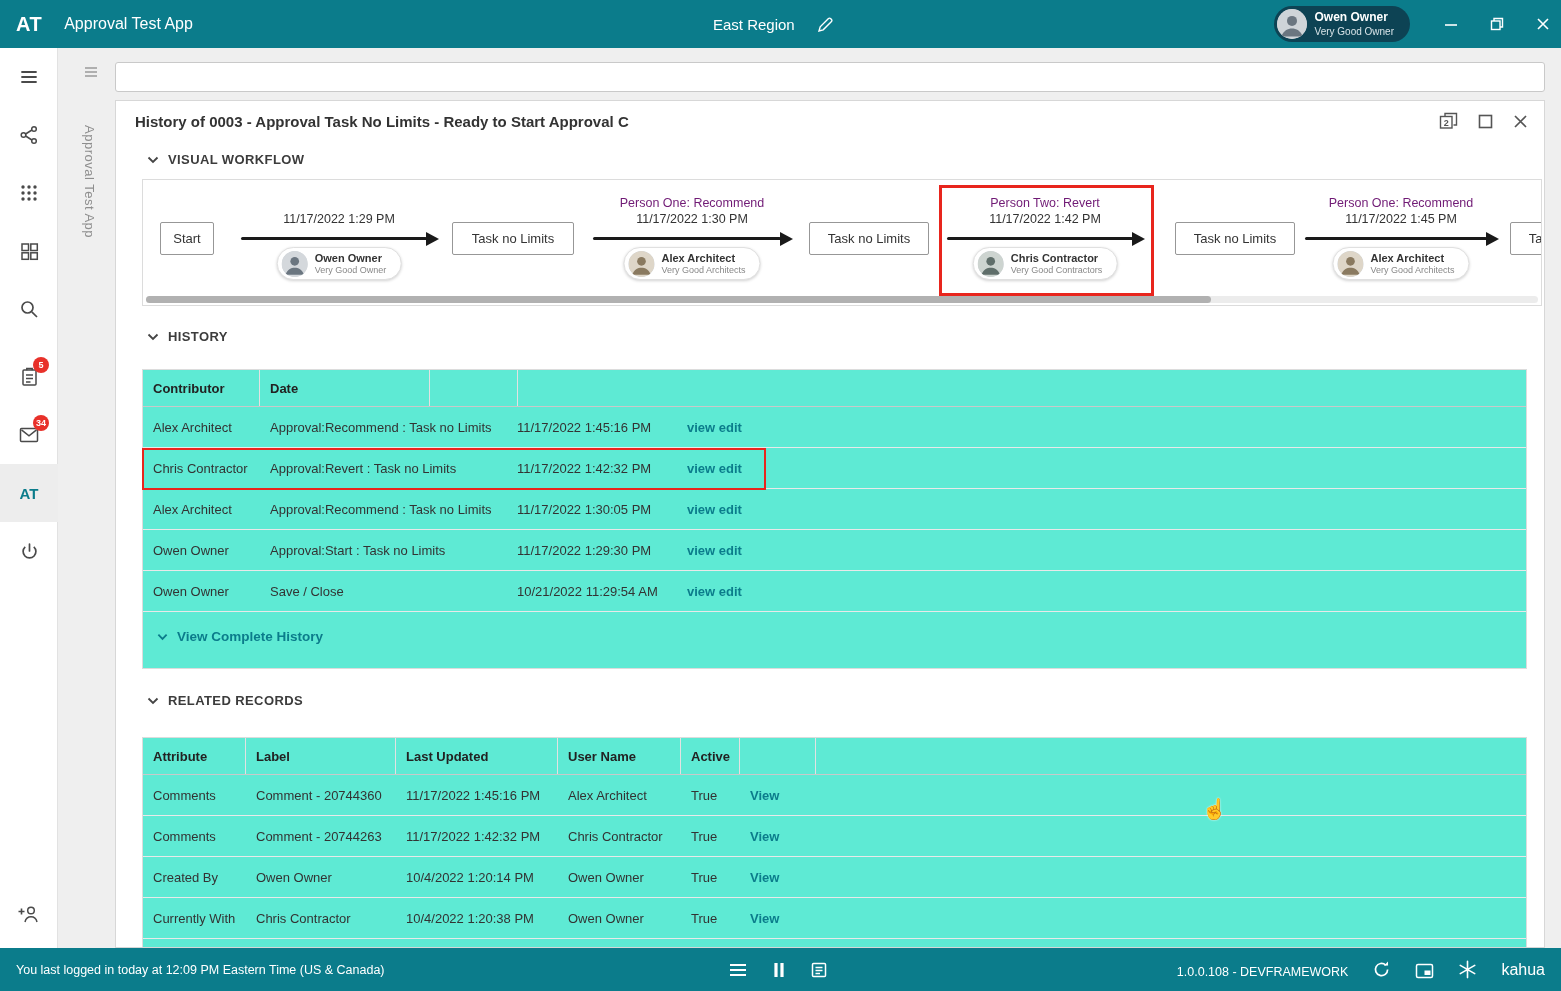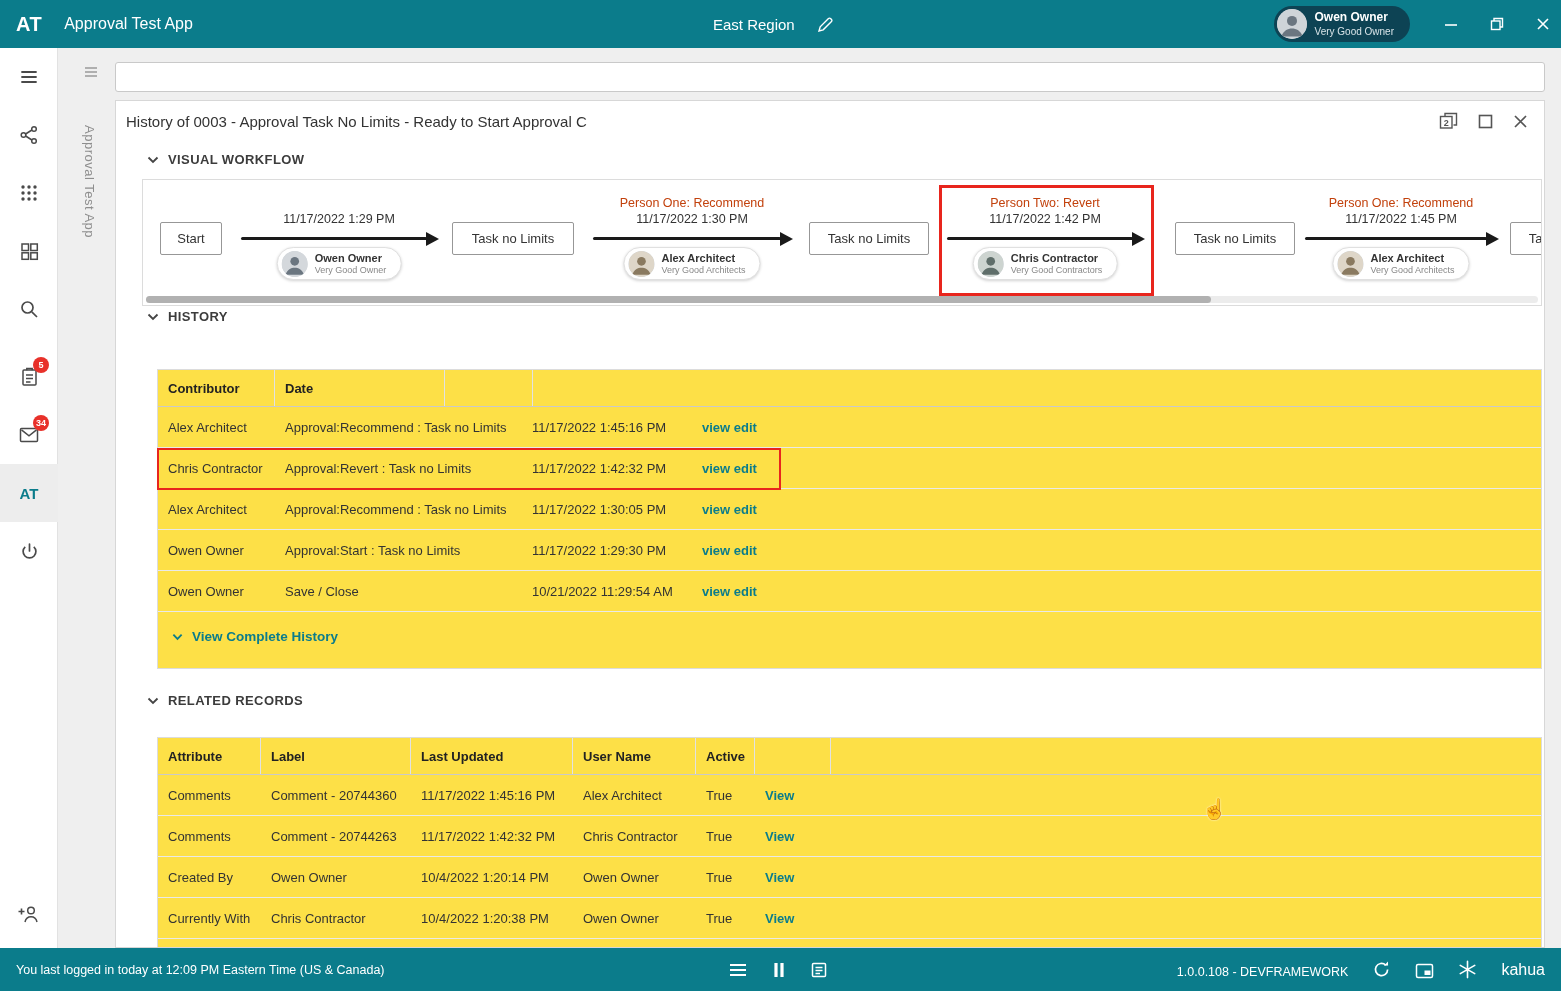--- a/index.html
+++ b/index.html
@@ -30,47 +30,47 @@
 
   
   .strip-grip{position:absolute;left:84px;top:66px;z-index:5}
   .strip-label{position:absolute;left:82px;top:125px;writing-mode:vertical-rl;font-size:13px;color:#8e8e8e;letter-spacing:.5px;z-index:5}
 
   
   .toolbar{position:absolute;left:115px;right:16px;top:62px;height:30px;background:#fff;border:1px solid #c9c9c9;border-radius:3px;z-index:4}
 
   
   .dialog{position:absolute;left:115px;right:16px;top:100px;bottom:43px;background:#fff;border:1px solid #d7d7d7;overflow:hidden;z-index:4}
-  .dialog-title{position:absolute;left:10px;top:12px;font-size:15px;font-weight:normal;color:#333}
+  .dialog-title{position:absolute;left:19px;top:12px;font-size:15px;font-weight:bold;color:#333}
   .dialog-icons{position:absolute;right:16px;top:11px;display:flex;gap:20px;align-items:center}
   .dlg-icon{cursor:pointer}
 
   .section-label{position:absolute;left:31px;display:flex;align-items:center;gap:9px;font-size:13px;font-weight:bold;color:#3c3c3c;letter-spacing:.4px}
   .sl-wf{top:51px}
-  .sl-hist{top:208px}
+  .sl-hist{top:228px}
   .sl-rel{top:592px}
 
   
   .wf-box{position:absolute;left:26px;top:78px;width:1400px;height:127px;border:1px solid #dcdcdc;overflow:hidden;background:#fff}
   .wf-node{position:absolute;top:42px;height:33px;background:#fff;border:1px solid #979797;border-radius:2px;display:flex;align-items:center;justify-content:center;font-size:13px;color:#333;white-space:nowrap;cursor:pointer}
   .wf-arrow{position:absolute;top:0;height:100%}
   .a-line{position:absolute;left:2px;right:12px;top:57px;height:2.5px;background:#1a1a1a;border-radius:2px}
   .a-head{position:absolute;right:0;top:51.5px;width:0;height:0;border-left:13px solid #1a1a1a;border-top:7px solid transparent;border-bottom:7px solid transparent}
-  .a-title{position:absolute;top:16px;left:50%;transform:translateX(-50%);font-size:12.5px;color:#c2410c;white-space:nowrap}
+  .a-title{position:absolute;top:16px;left:50%;transform:translateX(-50%);font-size:12.5px;color:#701a75;white-space:nowrap}
   .a-date{position:absolute;top:32px;left:50%;transform:translateX(-50%);font-size:12.5px;color:#333;white-space:nowrap}
   .wf-pill{position:absolute;top:67px;left:50%;transform:translateX(-50%);height:33px;background:#fff;border:1px solid #e0e0e0;border-radius:17px;box-shadow:0 1px 3px rgba(0,0,0,.18);display:flex;align-items:center;padding:3px 14px 3px 4px;gap:7px;white-space:nowrap}
   .avatar26{width:26px;height:26px;border-radius:50%;overflow:hidden;background:#cfd4d8;flex:none}
   .pill-name{font-size:11px;font-weight:bold;color:#333;line-height:1.3}
   .pill-org{font-size:9px;color:#888;line-height:1.2}
   .wf-highlight{position:absolute;left:796px;top:5px;width:215px;height:111px;border:3px solid #e8251d;pointer-events:none}
   .wf-scrollbar{position:absolute;left:3px;right:3px;bottom:2px;height:7px;background:#ececec;border-radius:4px}
   .wf-thumb{position:absolute;left:0;top:0;height:7px;width:1065px;background:#b1b1b1;border-radius:4px;cursor:pointer}
 
   
-  .table-box{position:absolute;left:41px;width:1385px;border:1px solid #dcdcdc;background:#fde047}
+  .table-box{position:absolute;left:26px;width:1385px;border:1px solid #dcdcdc;background:#5eead4}
   .hist-box{top:268px;height:300px}
   .rel-box{top:636px;height:212px;border-bottom:none}
   .thead{display:flex;height:37px;border-bottom:1px solid #c9c9c9}
   .th{font-size:13px;font-weight:bold;color:#222;padding-left:10px;display:flex;align-items:center;border-right:1px solid #e2e2e2;white-space:nowrap}
   .th-fill{flex:1;border-right:none}
   .trow{display:flex;height:41px;align-items:center;border-bottom:1px solid #e9e9e9}
   .td{font-size:13px;color:#333;padding-left:10px;white-space:nowrap;overflow:hidden}
   .hc1{width:117px}.hc2{width:247px}.hc3{width:170px}.hc4{width:88px}
   .rc1{width:103px}.rc2{width:150px}.rc3{width:162px}.rc4{width:123px}.rc5{width:59px}.rc6{width:76px}
   .link{color:#0b7c8b;font-weight:700;cursor:pointer}
@@ -263,21 +263,21 @@
     <span>
         <svg width="12" height="8" viewBox="0 0 12 8" fill="none" stroke="#444" stroke-width="1.8">
           <path d="M1.5 1.5L6 6l4.5-4.5"></path>
         </svg>
       </span>
     <span>VISUAL WORKFLOW</span>
   </div>
 
   <div class="wf-box">
 
-    <div class="wf-node" style="left:17px;width:62px">Start</div>
+    <div class="wf-node" style="left:17px;width:54px">Start</div>
     <div class="wf-node" style="left:309px;width:122px">Task no Limits</div>
     <div class="wf-node" style="left:666px;width:120px">Task no Limits</div>
     <div class="wf-node" style="left:1032px;width:120px">Task no Limits</div>
     <div class="wf-node" style="left:1367px;width:120px">Task no Limits</div>
 
     <div class="wf-arrow" style="left:96px;width:200px">
       <span class="a-date">11/17/2022 1:29 PM</span>
       <span class="a-line"></span>
         <span class="a-head"></span>
       <span class="wf-pill">

